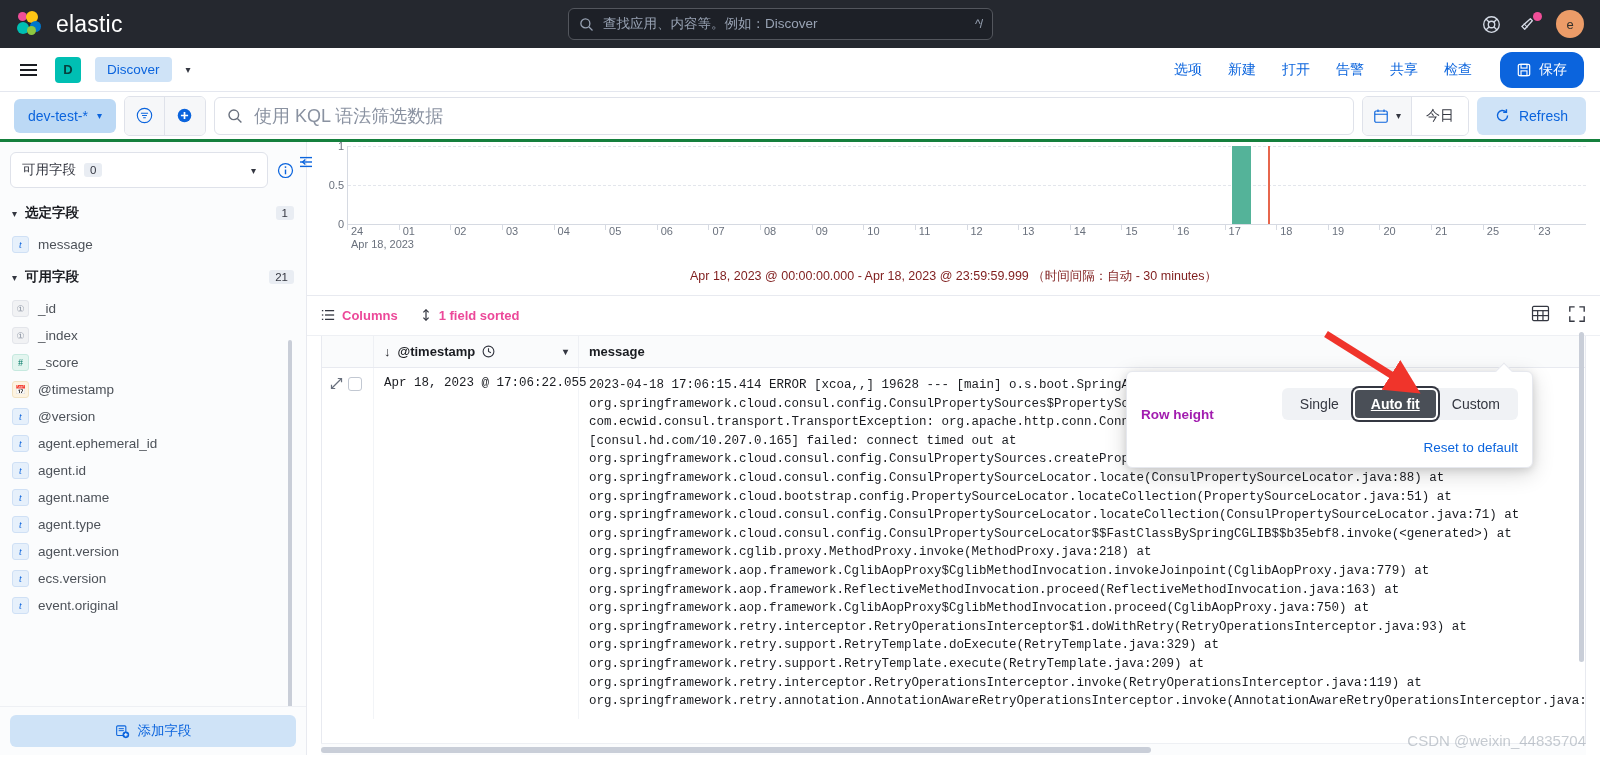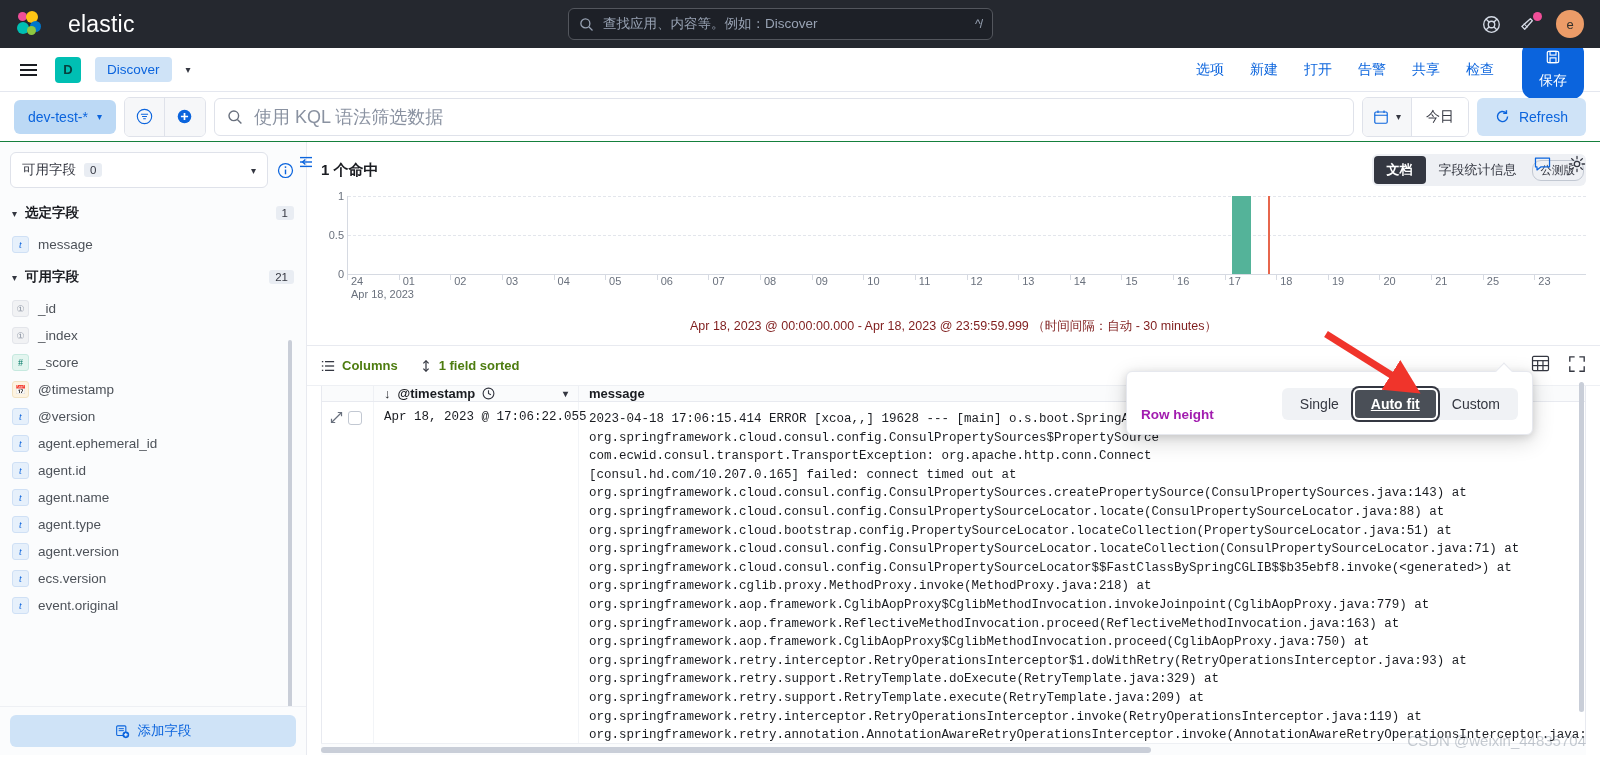--- a/index.html
+++ b/index.html
@@ -9,21 +9,21 @@
     background: #ffffff;
     overflow: hidden;
   }
   .app { position: relative; width: 1600px; height: 757px; }
 
   
   .topbar {
     height: 48px; background: #25282f; display: flex; align-items: center;
     padding: 0 16px; position: relative;
   }
-  .logo-wrap { display: flex; align-items: flex-start; gap: 26px; }
+  .logo-wrap { display: flex; align-items: flex-start; gap: 14px; }
   .logo-mark { width: 26px; height: 26px; position: relative; }
   .logo-mark i { position: absolute; border-radius: 50%; display: block; }
   .lm1 { width: 9px; height: 9px; background: #f04e98; left: 2px;  top: 1px; }
   .lm2 { width: 12px; height: 12px; background: #fec514; left: 10px; top: 0px; }
   .lm3 { width: 11px; height: 11px; background: #07c; left: 14px; top: 10px; }
   .lm4 { width: 12px; height: 12px; background: #00bfb3; left: 1px; top: 11px; }
   .lm5 { width: 9px; height: 9px;  background: #8ec842; left: 11px; top: 15px; }
   .logo-text { color: #ffffff; font-size: 23px; letter-spacing: .2px; }
 
   .gsearch {
@@ -64,27 +64,27 @@
   .crumb {
     background: #cfe3f7; color: #0b64dd; font-size: 13.5px;
     padding: 5px 12px; border-radius: 4px; cursor: pointer;
   }
   .chev { color: #343741; font-size: 10px; cursor: pointer; }
   .nav-actions { margin-left: auto; display: flex; align-items: center; gap: 26px; }
   .nav-link { color: #0b64dd; font-size: 14px; cursor: pointer; }
   .save-btn {
     background: #0b64dd; color: #fff; font-size: 14px; border: none;
     padding: 9px 17px; border-radius: 12px; display: flex; align-items: center;
-    gap: 8px; cursor: pointer; font-family: inherit; margin-left: 2px; flex-direction: column;
+    gap: 8px; cursor: pointer; font-family: inherit; margin-left: 2px;
   }
 
   
   .querybar {
     height: 50px; background: #ffffff; display: flex; align-items: center;
-    padding: 0 14px; gap: 8px; border-bottom: 1px solid #15803d;
+    padding: 0 14px; gap: 8px; border-bottom: 3px solid #15803d;
   }
   .dv-select {
     background: #bcd9f5; color: #0b64dd; font-size: 14px; border-radius: 6px;
     padding: 9px 14px; display: flex; align-items: center; gap: 9px; cursor: pointer;
   }
   .btn-group { display: flex; border: 1px solid #dfe2ea; border-radius: 6px; overflow: hidden; }
   .bg-btn {
     width: 40px; height: 38px; background: #f6f7f9; display: flex;
     align-items: center; justify-content: center; cursor: pointer;
     border-right: 1px solid #dfe2ea;
@@ -217,21 +217,21 @@
   .timerange {
     text-align: center; font-size: 12.5px; color: #7f1d1d; padding: 6px 0 10px 0;
   }
 
   
   .table-wrap { flex: 1; border-top: 1px solid #e8eaf0; display: flex; flex-direction: column; position: relative; overflow: hidden; }
   .tbl-toolbar {
     display: flex; align-items: center; gap: 22px; padding: 8px 14px;
     border-bottom: 1px solid #eef0f4;
   }
-  .tt-item { display: flex; align-items: flex-end; gap: 7px; font-size: 13px; color: #4d7c0f; cursor: pointer; font-weight: bold; }
+  .tt-item { display: flex; align-items: flex-start; gap: 7px; font-size: 13px; color: #ec4899; cursor: pointer; font-weight: bold; }
   .tt-right { margin-left: auto; display: flex; gap: 18px; align-items: center; }
   .tbl {
     flex: 1; display: flex; flex-direction: column; overflow: hidden;
     margin: 0 14px 0 14px; border-left: 1px solid #e8eaf0; border-right: 1px solid #e8eaf0;
   }
   .thead { display: flex; background: #fafbfc; border-bottom: 1px solid #e8eaf0; height: 32px; align-items: center; }
   .th-ctl { width: 52px; flex-shrink: 0; border-right: 1px solid #eef0f4; height: 100%; }
   .th-ts {
     width: 205px; flex-shrink: 0; display: flex; align-items: center; gap: 7px;
     padding: 0 10px; font-size: 13px; color: #1a1c21; font-weight: bold;
@@ -547,41 +547,20 @@
             <line x1="13" y1="10.9" x2="13" y2="15.1" stroke="#fff" stroke-width="1.3"></line>
             <line x1="10.9" y1="13" x2="15.1" y2="13" stroke="#fff" stroke-width="1.3"></line>
           </svg>
           <span>添加字段</span>
         </button>
       </div>
     </div>
 
     <div class="main">
 
-      <div class="main-hdr">
-        <span class="hits">1 个命中</span>
-        <div class="seg-group">
-          <span class="seg on">文档</span>
-          <span class="seg">字段统计信息</span>
-          <span class="beta">公测版</span>
-        </div>
-        <div class="hdr-icons">
-          <span>
-            <svg width="19" height="19" viewBox="0 0 20 20">
-              <path d="M2.6 4.4h14.8v9.2H8.2l-4 3.2v-3.2H2.6z" fill="none" stroke="#0b64dd" stroke-width="1.3" stroke-linejoin="round"></path>
-            </svg>
-          </span>
-          <span>
-            <svg width="18" height="18" viewBox="0 0 20 20">
-              <circle cx="10" cy="10" r="3" fill="none" stroke="#343741" stroke-width="1.4"></circle>
-              <path d="M10 1.6v2.6M10 15.8v2.6M1.6 10h2.6M15.8 10h2.6M4 4l1.9 1.9M14.1 14.1L16 16M16 4l-1.9 1.9M5.9 14.1L4 16" stroke="#343741" stroke-width="1.4" stroke-linecap="round"></path>
-            </svg>
-          </span>
-        </div>
-      </div>
 
       <div class="chart-area">
         <div class="chart-grid">
           <span class="ylab" style="top:0">1</span>
           <span class="ylab" style="top:50%">0.5</span>
           <span class="ylab" style="top:100%">0</span>
           <div class="gline" style="top:0"></div>
           <div class="gline" style="top:50%"></div>
           <div class="bar" style="left:71.4%; width:1.55%; height:100%;"></div>
           <div class="nowline" style="left:74.3%; height:100%;"></div>
@@ -719,20 +698,21 @@
   <div class="popover">
     <div class="pop-arrow"></div>
     <div class="pop-row">
       <span class="pop-label">Row height</span>
       <div class="rh-group">
         <span class="rh-btn">Single</span>
         <span class="rh-btn on">Auto fit</span>
         <span class="rh-btn">Custom</span>
       </div>
     </div>
+    <div class="pop-reset">Reset to default</div>
   </div>
 
   <svg class="annot" width="110" height="70" viewBox="0 0 110 70">
     <defs>
       <marker id="ah" markerWidth="5" markerHeight="5" refX="2.2" refY="2.5" orient="auto">
         <polygon points="0,0 5,2.5 0,5" fill="#f0342b"></polygon>
       </marker>
     </defs>
     <line x1="8" y1="6" x2="86" y2="55" stroke="#f0342b" stroke-width="7" marker-end="url(#ah)"></line>
   </svg>

